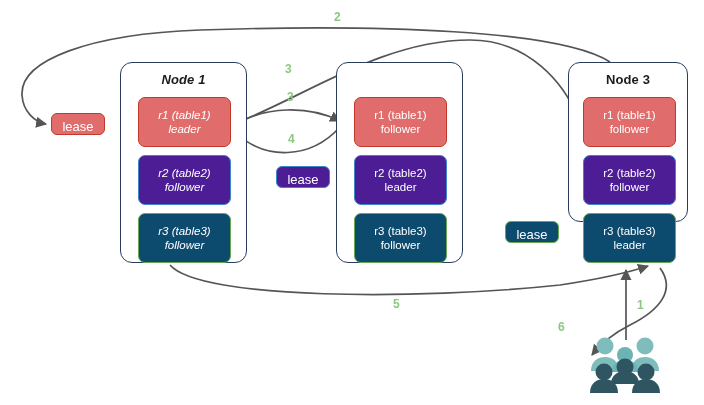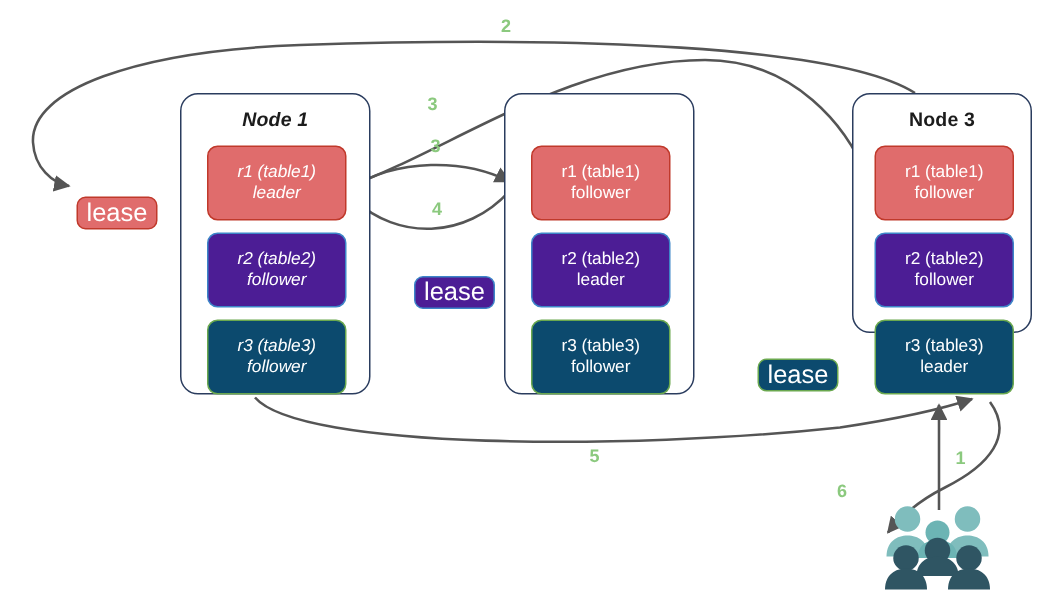--- a/index.html
+++ b/index.html
@@ -67,26 +67,25 @@
   }
   .rep-green {
     background: #0c4a6e;
     border: 1.6px solid #6aa84f;
   }
   .lease {
     position: absolute;
     box-sizing: border-box;
     border-radius: 6px;
     display: flex;
-    align-items: center;
+    align-items: flex-end;
     justify-content: center;
     color: #ffffff;
-    font-size: 17px;
+    font-size: 13px;
     z-index: 3;
-    margin-top: 18px;
   }
   .edge-label {
     position: absolute;
     font-size: 12px;
     font-weight: bold;
     color: #8bc97e;
     z-index: 4;
     user-select: none;
   }
   #users-icon {

